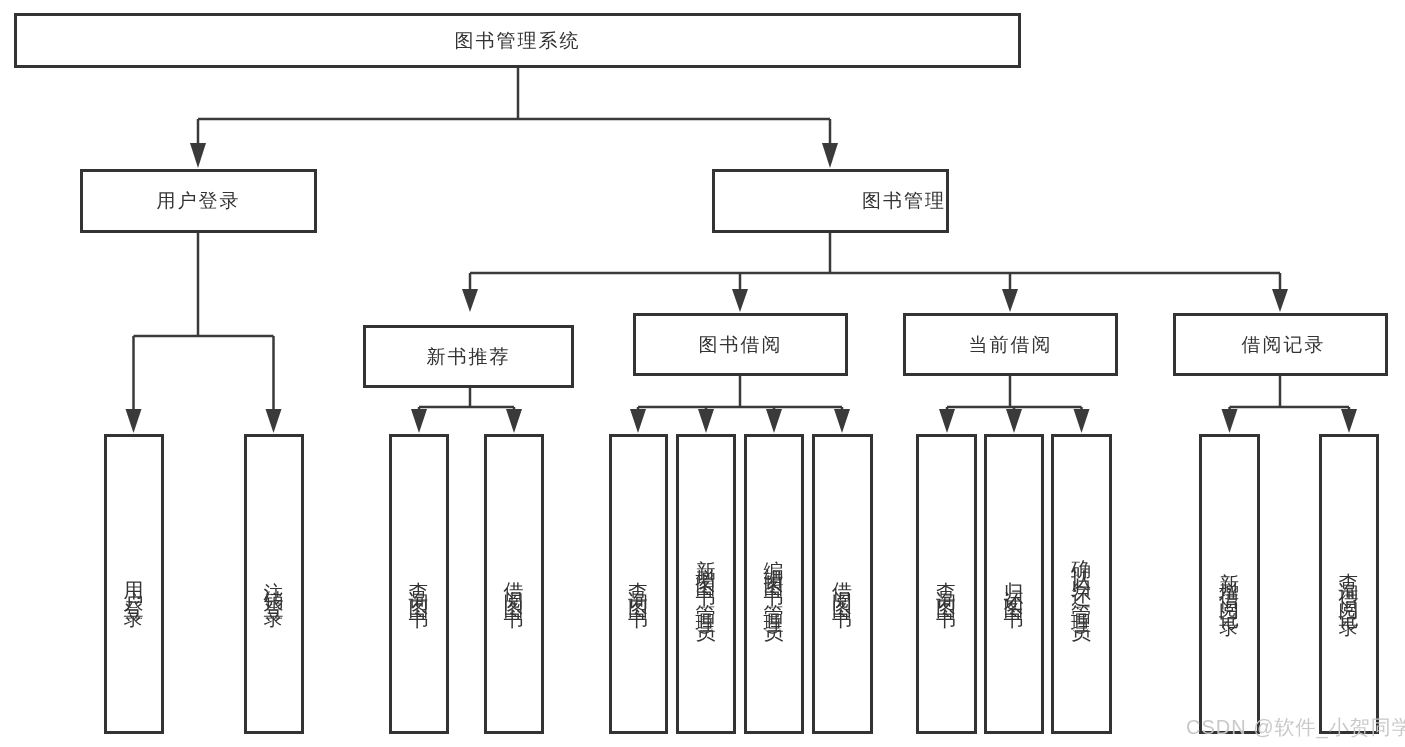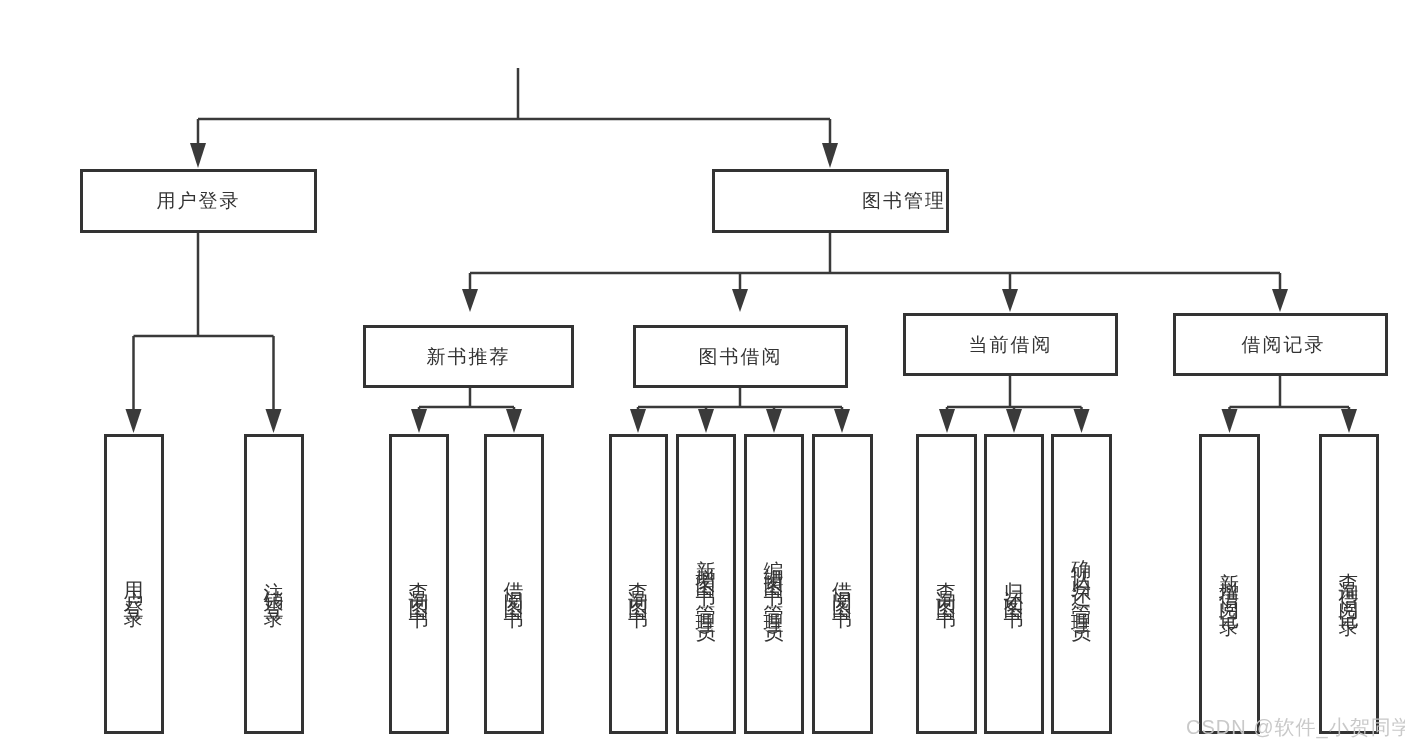--- a/index.html
+++ b/index.html
@@ -131,32 +131,35 @@
       <polygon points="766,409 782,409 774,433"></polygon>
       <polygon points="834,409 850,409 842,433"></polygon>
       <polygon points="939,409 955,409 947,433"></polygon>
       <polygon points="1006,409 1022,409 1014,433"></polygon>
       <polygon points="1073.5,409 1089.5,409 1081.5,433"></polygon>
       <polygon points="1221.5,409 1237.5,409 1229.5,433"></polygon>
       <polygon points="1341,409 1357,409 1349,433"></polygon>
     </g>
   </svg>
 
+  <div class="node" style="left:14px; top:13px; width:1007px; height:55px;">
+    <span>图书管理系统</span>
+  </div>
 
   <div class="node" style="left:80px; top:169px; width:237px; height:64px;">
     <span>用户登录</span>
   </div>
   <div class="node" style="left:712px; top:169px; width:237px; height:64px;justify-content:flex-end;">
     <span>图书管理</span>
   </div>
 
   <div class="node" style="left:363px; top:325px; width:211px; height:63px;">
     <span>新书推荐</span>
   </div>
-  <div class="node" style="left:633px; top:313px; width:215px; height:63px;margin-top:12px;">
+  <div class="node" style="left:633px; top:313px; width:215px; height:63px;">
     <span>图书借阅</span>
   </div>
   <div class="node" style="left:903px; top:313px; width:215px; height:63px;font-family:Liberation Serif, serif;">
     <span>当前借阅</span>
   </div>
   <div class="node" style="left:1173px; top:313px; width:215px; height:63px;padding-left:6px;">
     <span>借阅记录</span>
   </div>
 
   <div class="leaf" style="left:104px; top:434px; width:60px; height:300px;">

